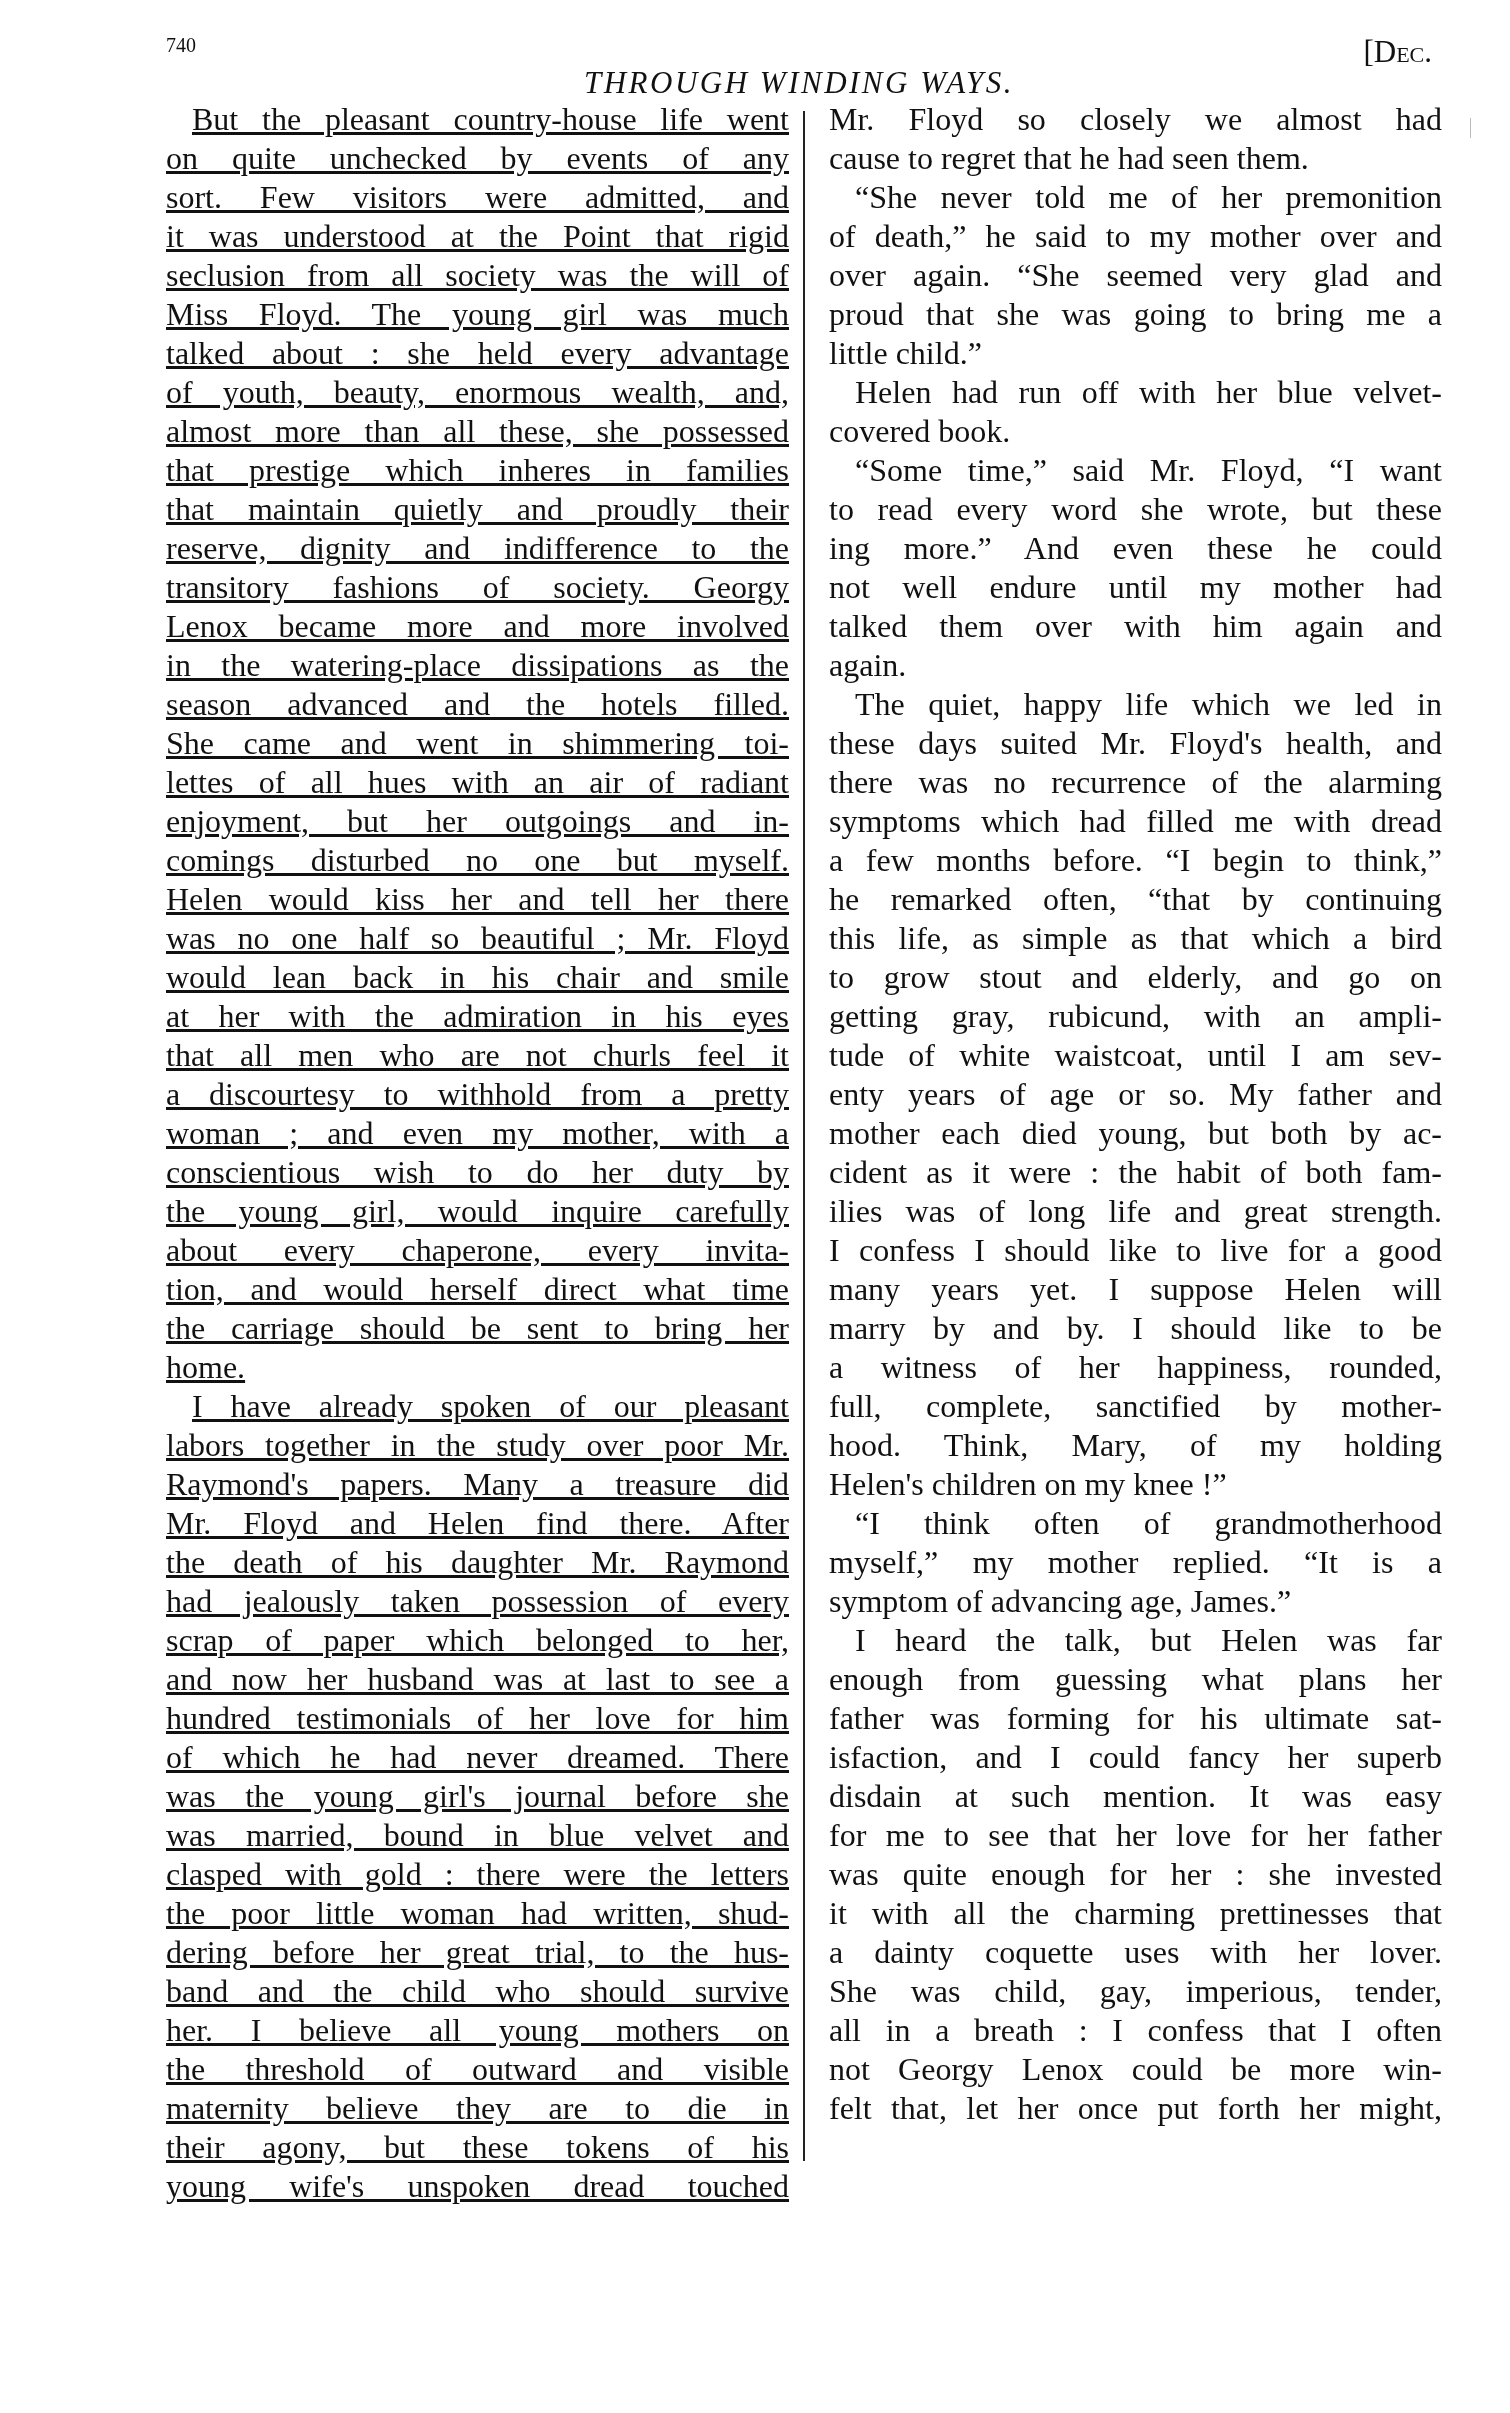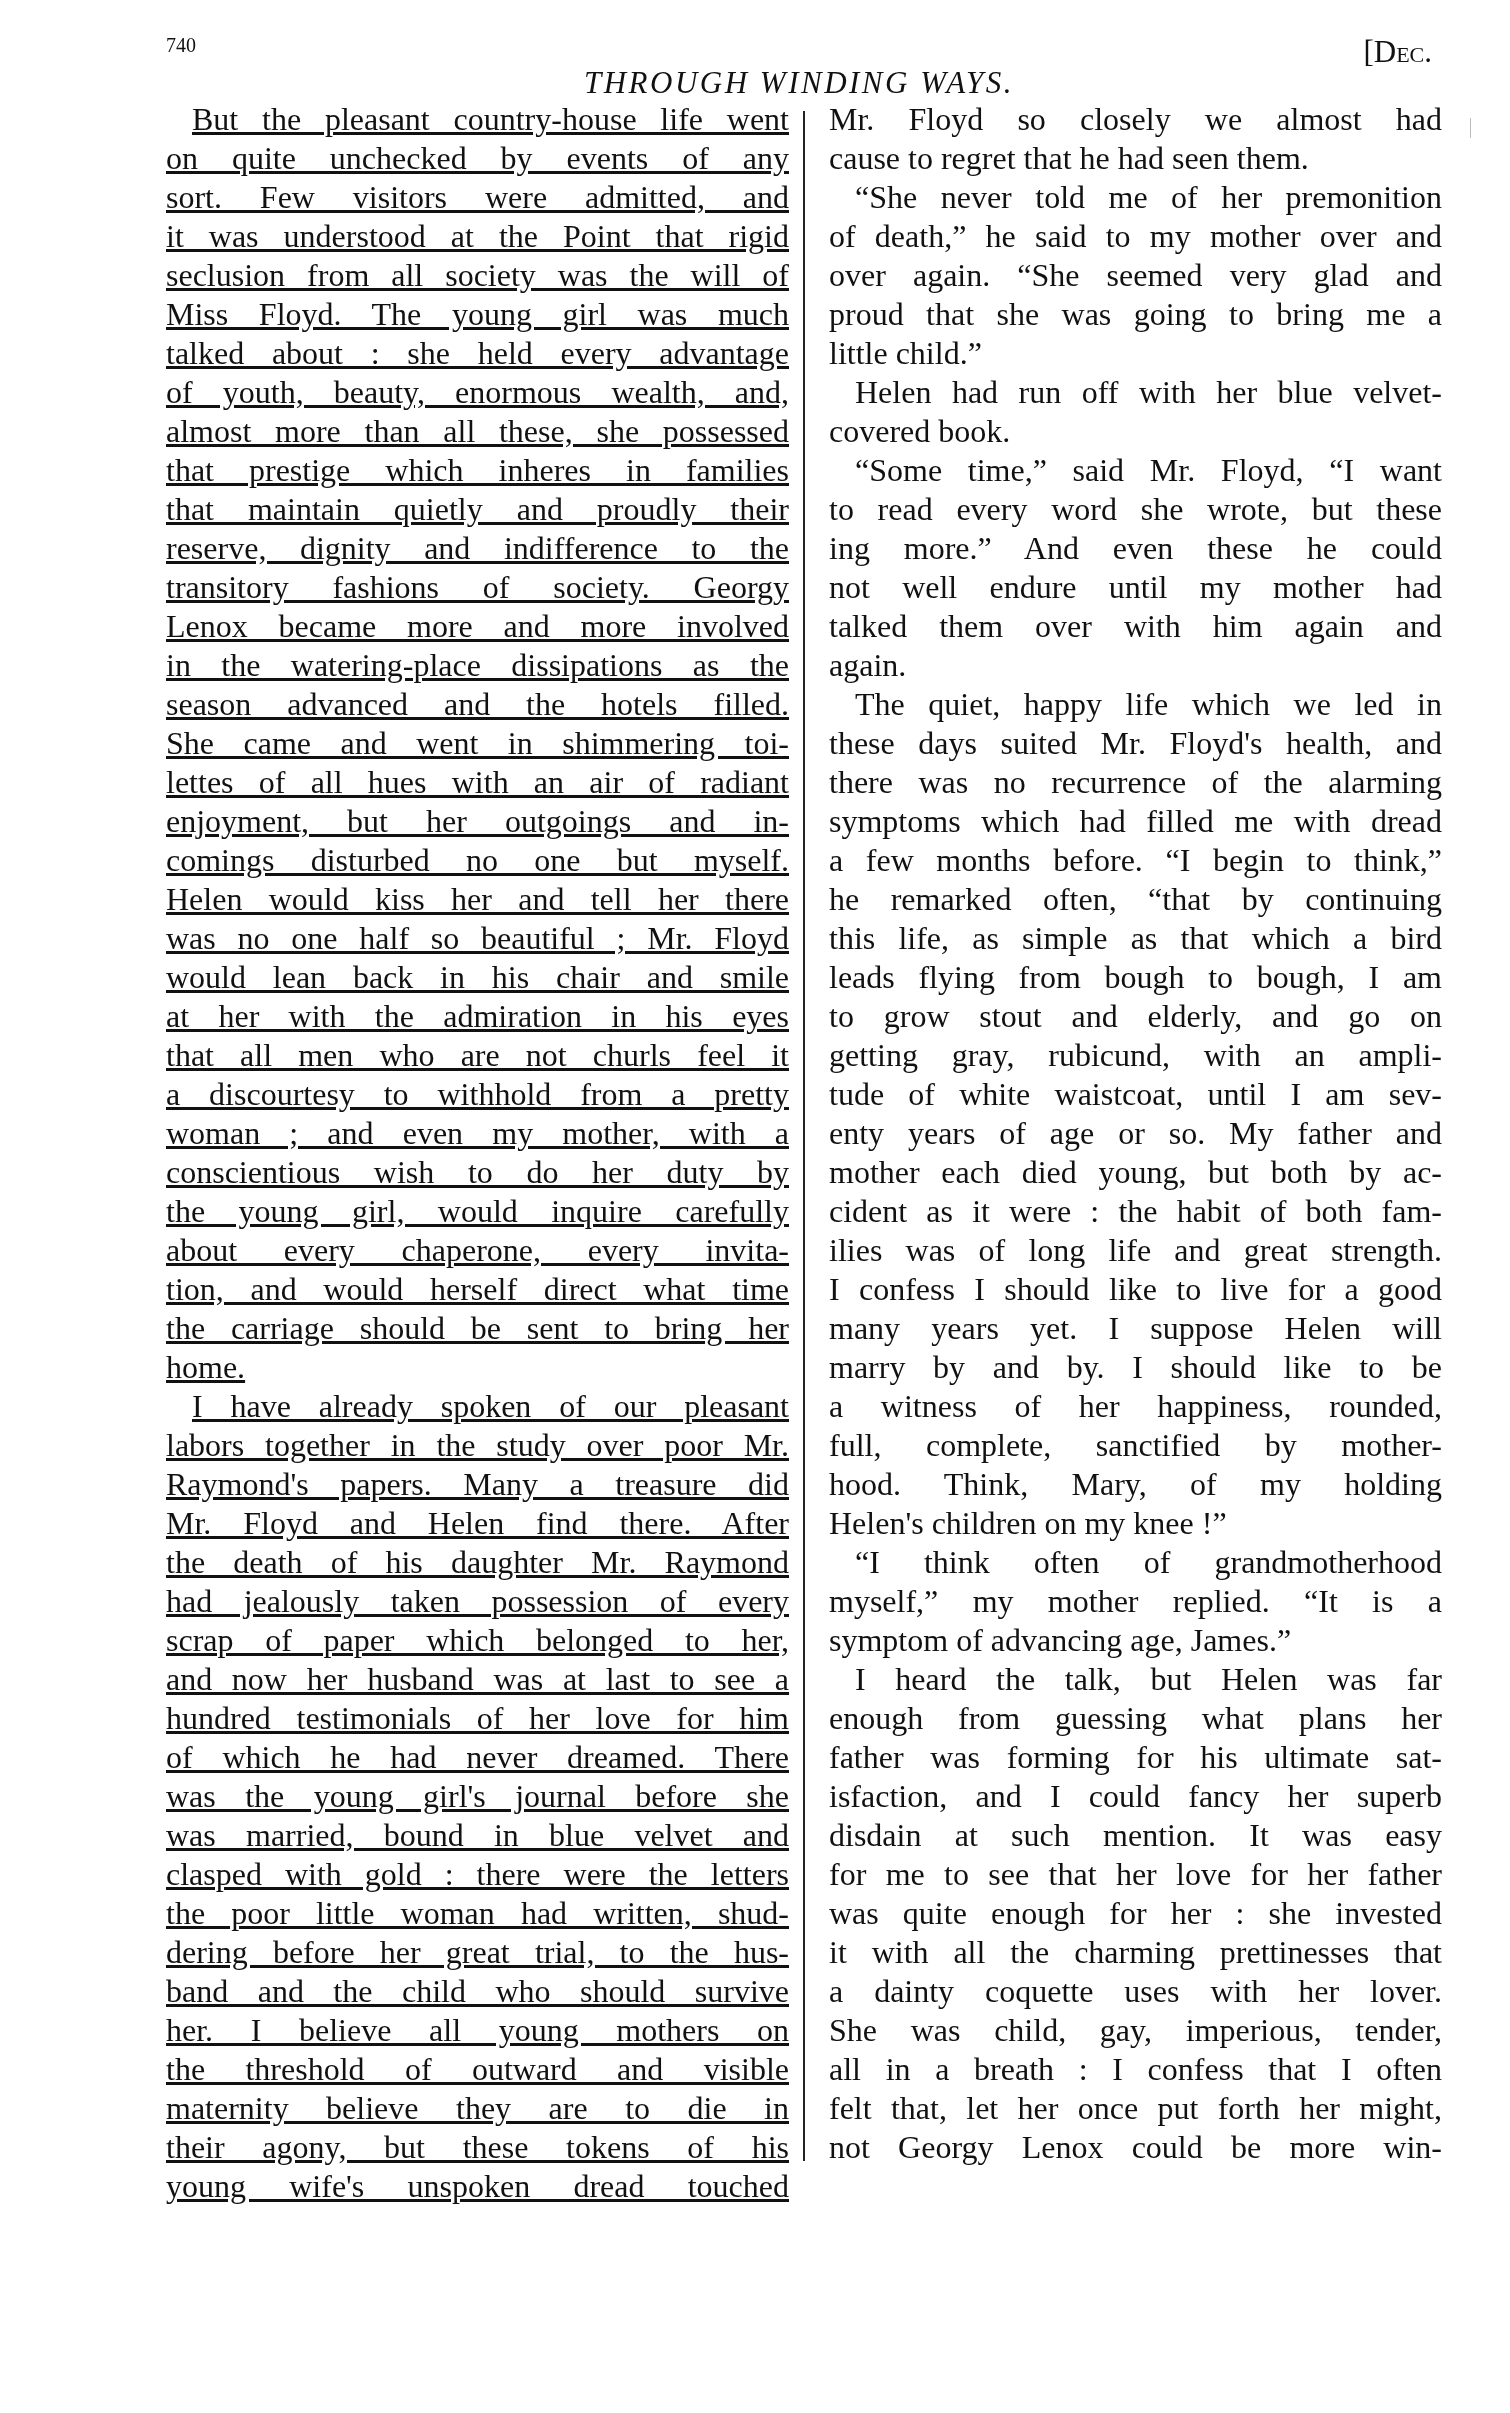--- a/index.html
+++ b/index.html
@@ -101,21 +101,20 @@
     <span class="line">not well endure until my mother had</span>
     <span class="line">talked them over with him again and</span>
     <span class="line last">again.</span>
     <span class="line indent">The quiet, happy life which we led in</span>
     <span class="line">these days suited Mr. Floyd's health, and</span>
     <span class="line">there was no recurrence of the alarming</span>
     <span class="line">symptoms which had filled me with dread</span>
     <span class="line">a few months before. “I begin to think,”</span>
     <span class="line">he remarked often, “that by continuing</span>
     <span class="line">this life, as simple as that which a bird</span>
-    <span class="line">leads flying from bough to bough, I am</span>
     <span class="line">to grow stout and elderly, and go on</span>
     <span class="line">getting gray, rubicund, with an ampli-</span>
     <span class="line">tude of white waistcoat, until I am sev-</span>
     <span class="line">enty years of age or so. My father and</span>
     <span class="line">mother each died young, but both by ac-</span>
     <span class="line">cident as it were : the habit of both fam-</span>
     <span class="line">ilies was of long life and great strength.</span>
     <span class="line">I confess I should like to live for a good</span>
     <span class="line">many years yet. I suppose Helen will</span>
     <span class="line">marry by and by. I should like to be</span>
@@ -130,17 +129,17 @@
     <span class="line">enough from guessing what plans her</span>
     <span class="line">father was forming for his ultimate sat-</span>
     <span class="line">isfaction, and I could fancy her superb</span>
     <span class="line">disdain at such mention. It was easy</span>
     <span class="line">for me to see that her love for her father</span>
     <span class="line">was quite enough for her : she invested</span>
     <span class="line">it with all the charming prettinesses that</span>
     <span class="line">a dainty coquette uses with her lover.</span>
     <span class="line">She was child, gay, imperious, tender,</span>
     <span class="line">all in a breath : I confess that I often</span>
+    <span class="line">not Georgy Lenox could be more win-</span>
     <span class="line">felt that, let her once put forth her might,</span>
-    <span class="line">not Georgy Lenox could be more win-</span>
   </div>
 <div class="margin-mark"></div>
 
 
 </body></html>

